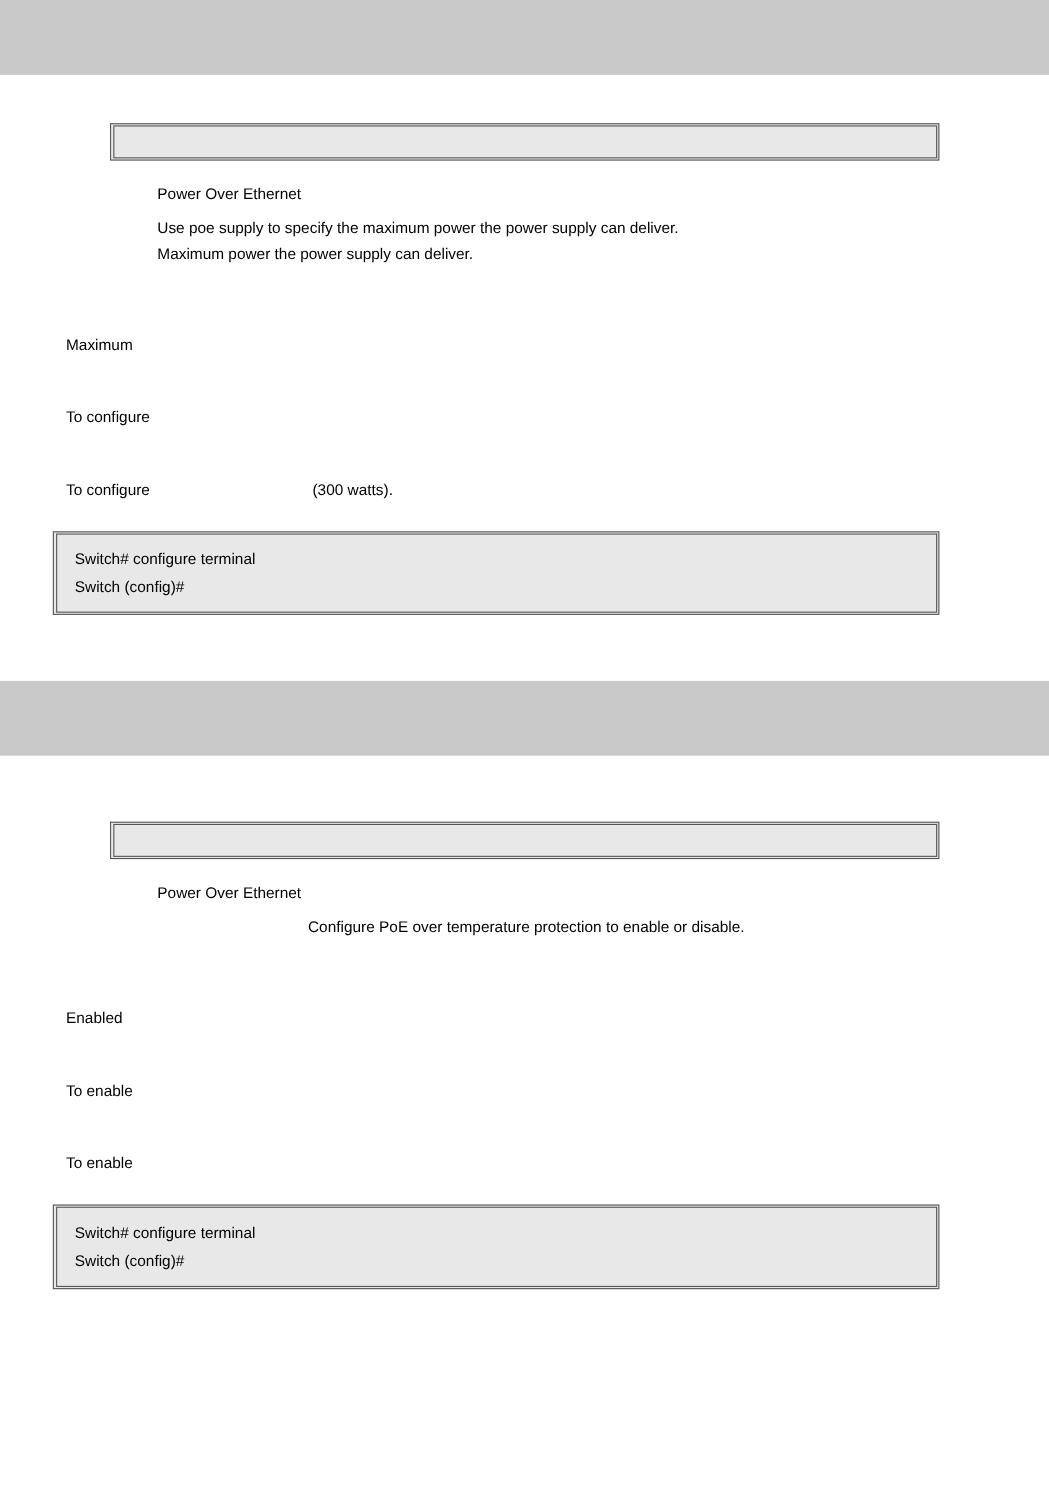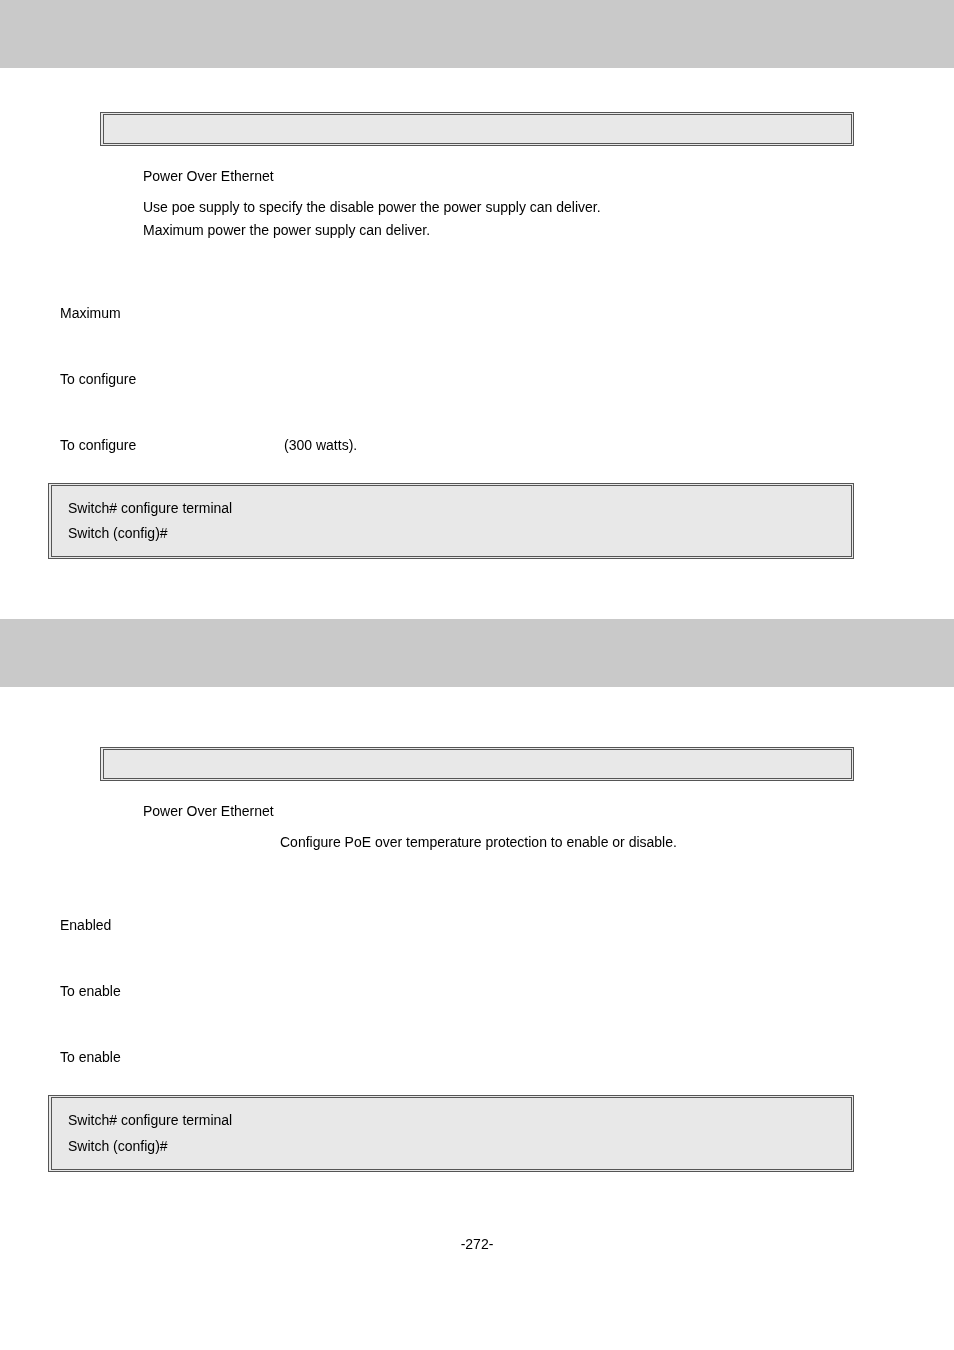--- a/index.html
+++ b/index.html
@@ -59,21 +59,21 @@
 
 <div class="page">
 
   <div class="section-header"></div>
 
   <div class="spacer-md"></div>
 
   <div class="box-outline"></div>
 
   <div class="def-line">Power Over Ethernet</div>
-  <div class="def-line" style="margin-top:10px;">Use poe supply to specify the disable power the power supply can deliver.</div>
+  <div class="def-line" style="margin-top:10px;">Use poe supply to specify the maximum power the power supply can deliver.</div>
   <div class="def-line" style="margin-top:2px;"> Maximum power the power supply can deliver.</div>
 
   <div class="spacer-md"></div>
 
   <div class="left-line">Maximum</div>
 
   <div class="spacer-sm"></div>
   <div class="left-line">To configure</div>
 
   <div class="spacer-sm"></div>
@@ -109,14 +109,13 @@
 
   <div class="spacer-sm"></div>
   <div class="left-line">To enable</div>
 
   <div class="spacer-sm"></div>
   <div class="code-box">
     <div>Switch# configure terminal</div>
     <div>Switch (config)# </div>
   </div>
 
-  <div class="footer">-272-</div>
 </div>
 
 </body></html>

